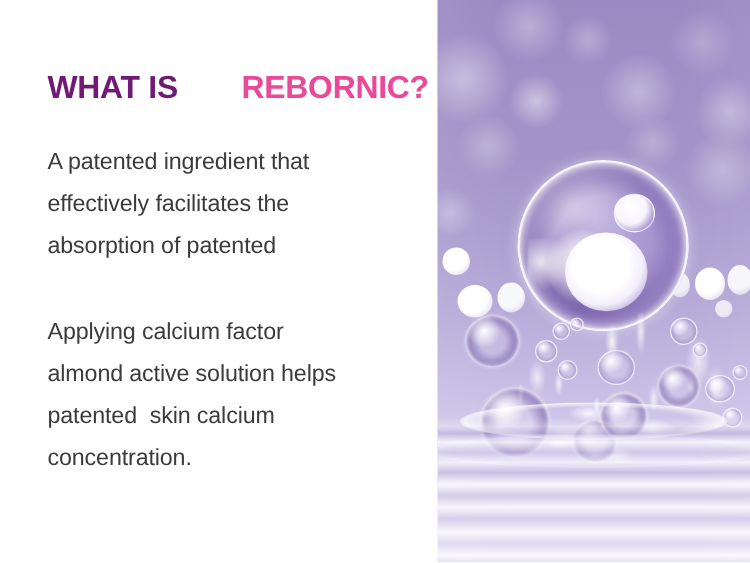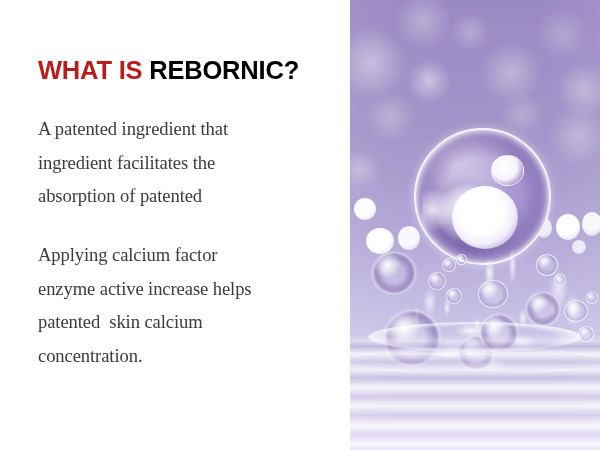--- a/index.html
+++ b/index.html
@@ -25,36 +25,35 @@
   }
   .headline {
     position:absolute;
     left:38px; top:56px;
     font-size:25.5px;
     font-weight:bold;
     letter-spacing:-0.2px;
     white-space:nowrap;
     line-height:1.1;
   }
-  .headline .h-dark  { color:#b91c1c; }
-  .headline .h-accent{ color:#000000; }
+  .headline .h-dark  { color:#701a75; }
+  .headline .h-accent{ color:#ec4899;margin-left:44px; }
 
   .body-block {
     position:absolute;
     left:38px;
     width:300px;
     color:#3b3b3b;
     font-size:18.6px;
     line-height:33.5px;
     font-weight:400;
     letter-spacing:-0.1px;
-    font-family:Liberation Serif, serif;
   }
   .body-block.p1 { top:112px; }
-  .body-block.p2 { top:238px; }
+  .body-block.p2 { top:248px; }
   .body-block .ln { display:block; white-space:pre; }
 
   
   .image-panel {
     position:relative;
     width:250px; height:450px;
     flex:0 0 250px;
     overflow:hidden;
     background:
       linear-gradient(180deg,
@@ -261,27 +260,27 @@
 <body>
 
 <div class="slide">
 
   <div class="text-panel">
 
     <h1 class="headline"><span class="h-dark">WHAT IS </span><span class="h-accent">REBORNIC?</span></h1>
 
     <p class="body-block p1">
       <span class="ln">A patented ingredient that</span>
-      <span class="ln">ingredient facilitates the</span>
+      <span class="ln">effectively facilitates the</span>
       <span class="ln">absorption of patented</span>
     </p>
 
     <p class="body-block p2">
       <span class="ln">Applying calcium factor</span>
-      <span class="ln">enzyme active increase helps</span>
+      <span class="ln">almond active solution helps</span>
       <span class="ln">patented  skin calcium</span>
       <span class="ln">concentration.</span>
     </p>
 
   </div>
 
   <div class="image-panel">
 
     <div class="bokeh b1"></div>
     <div class="bokeh b2"></div>

